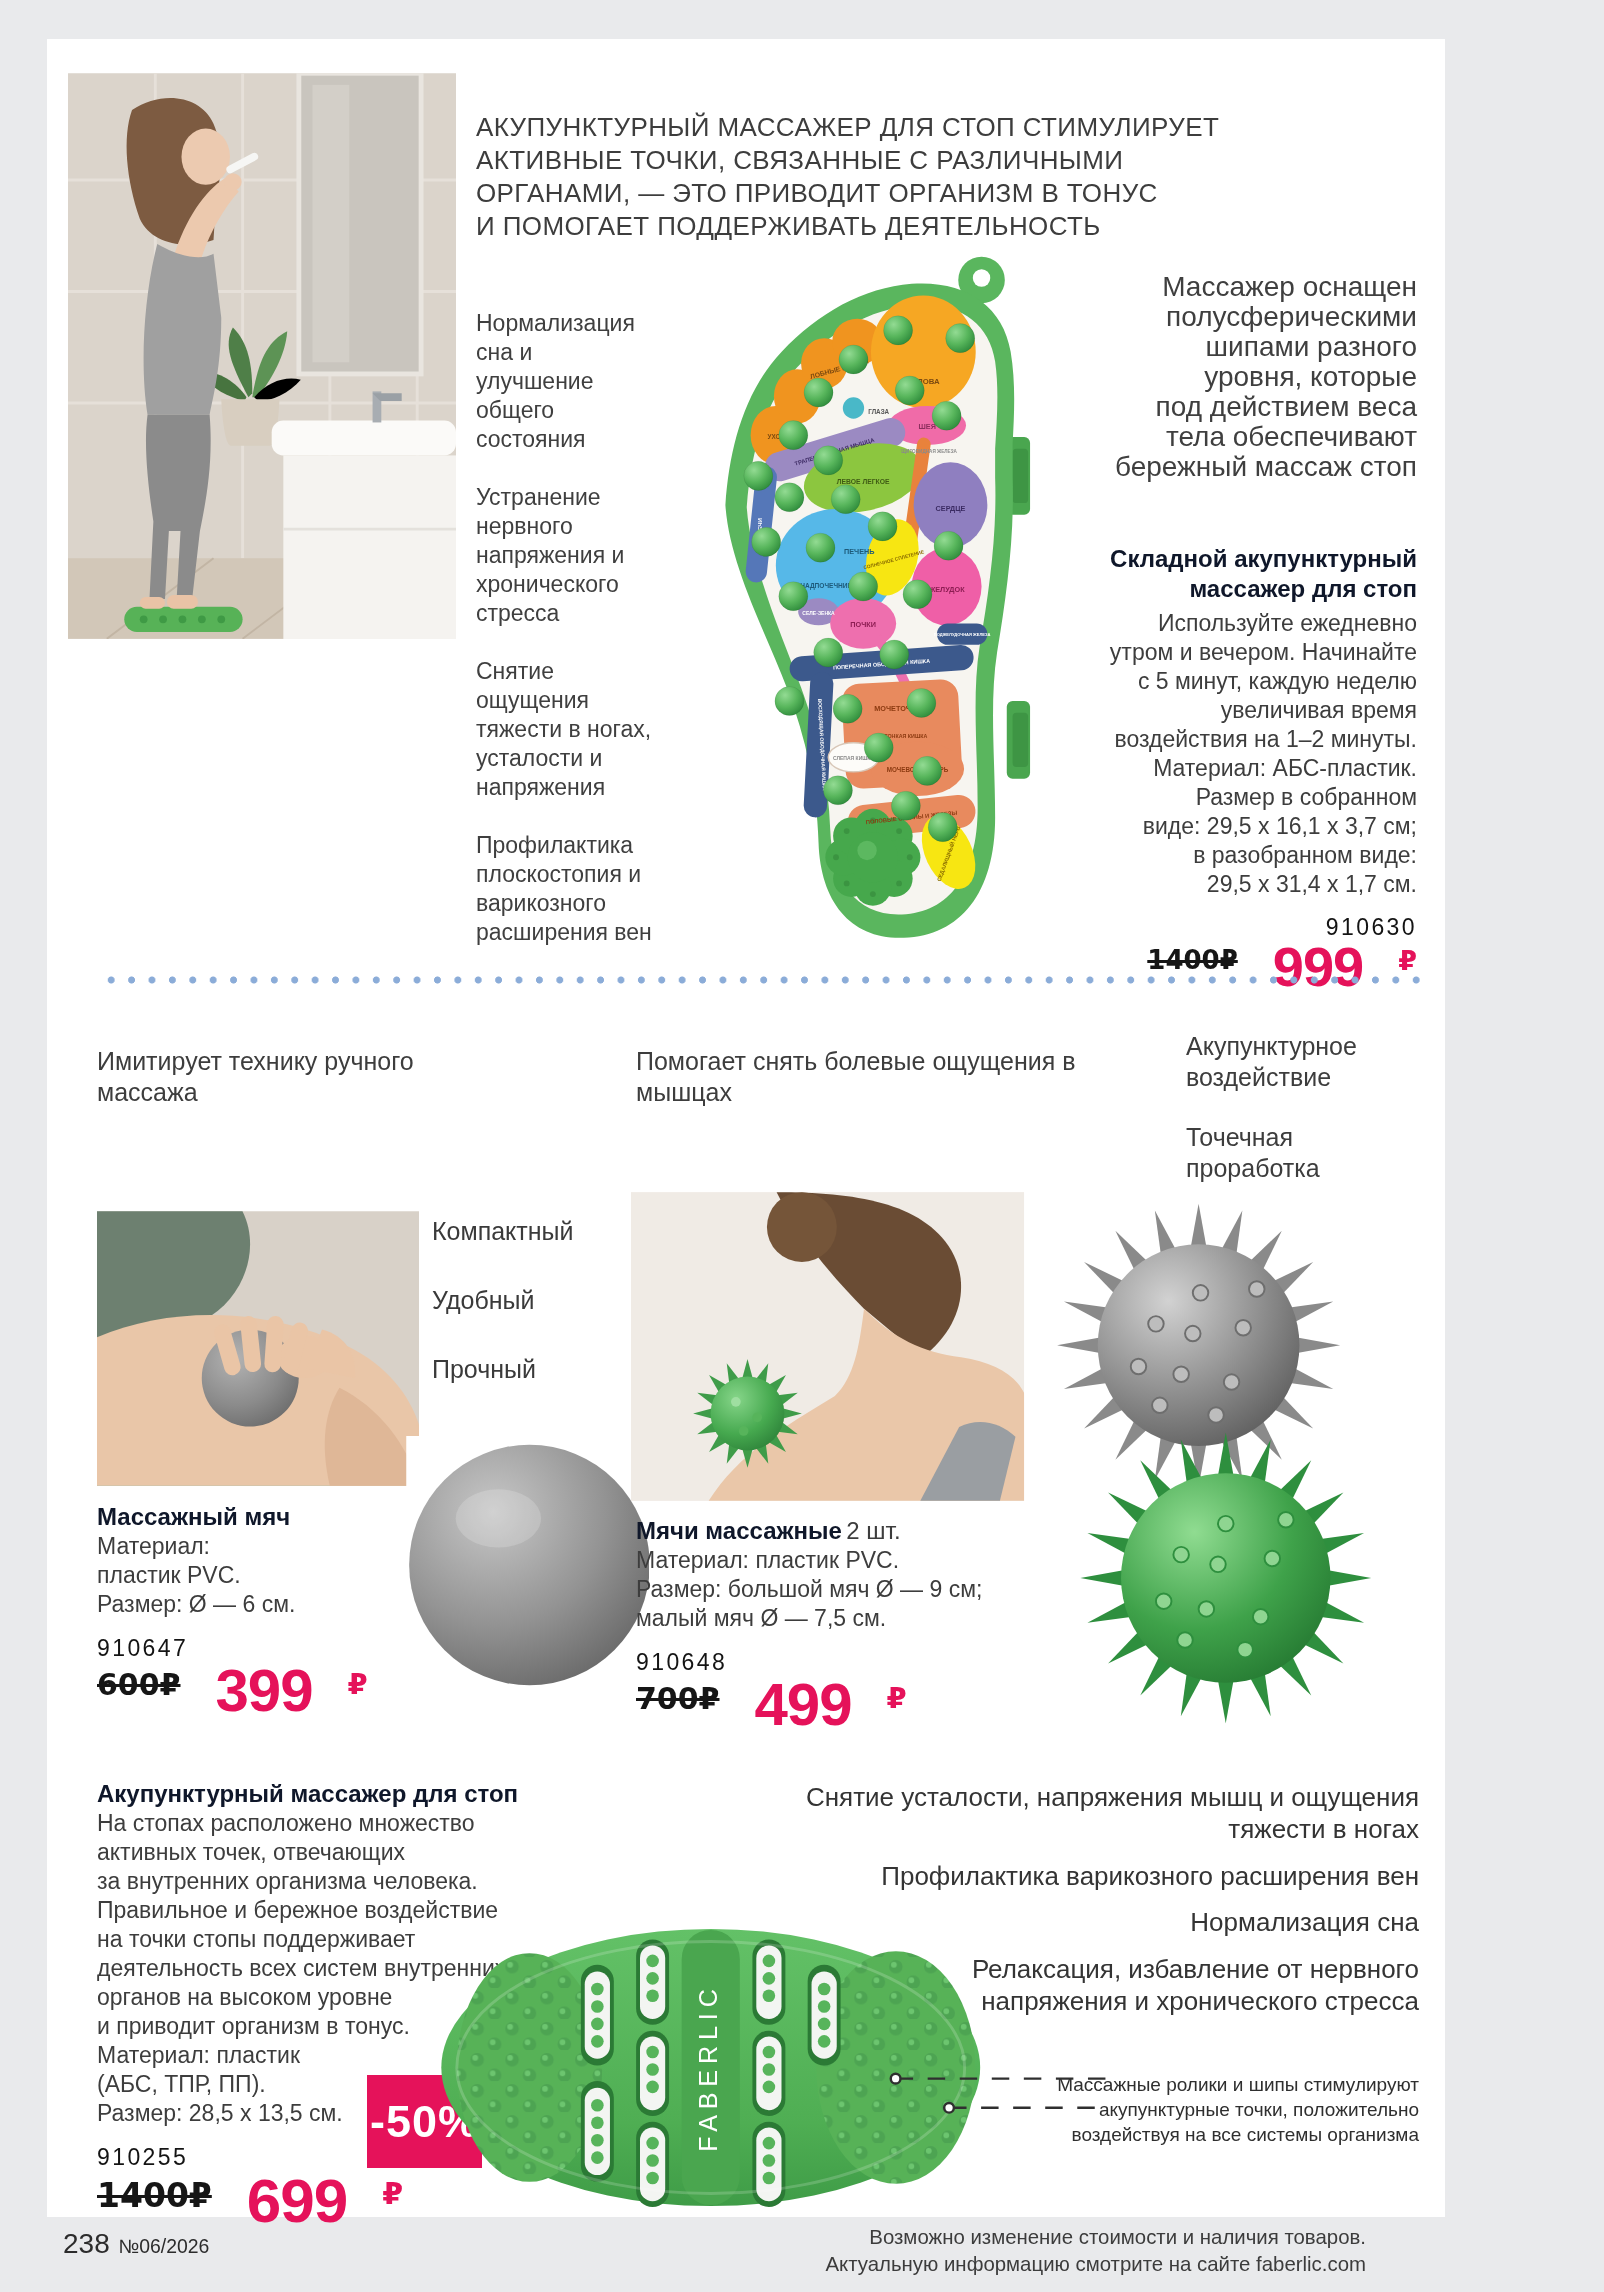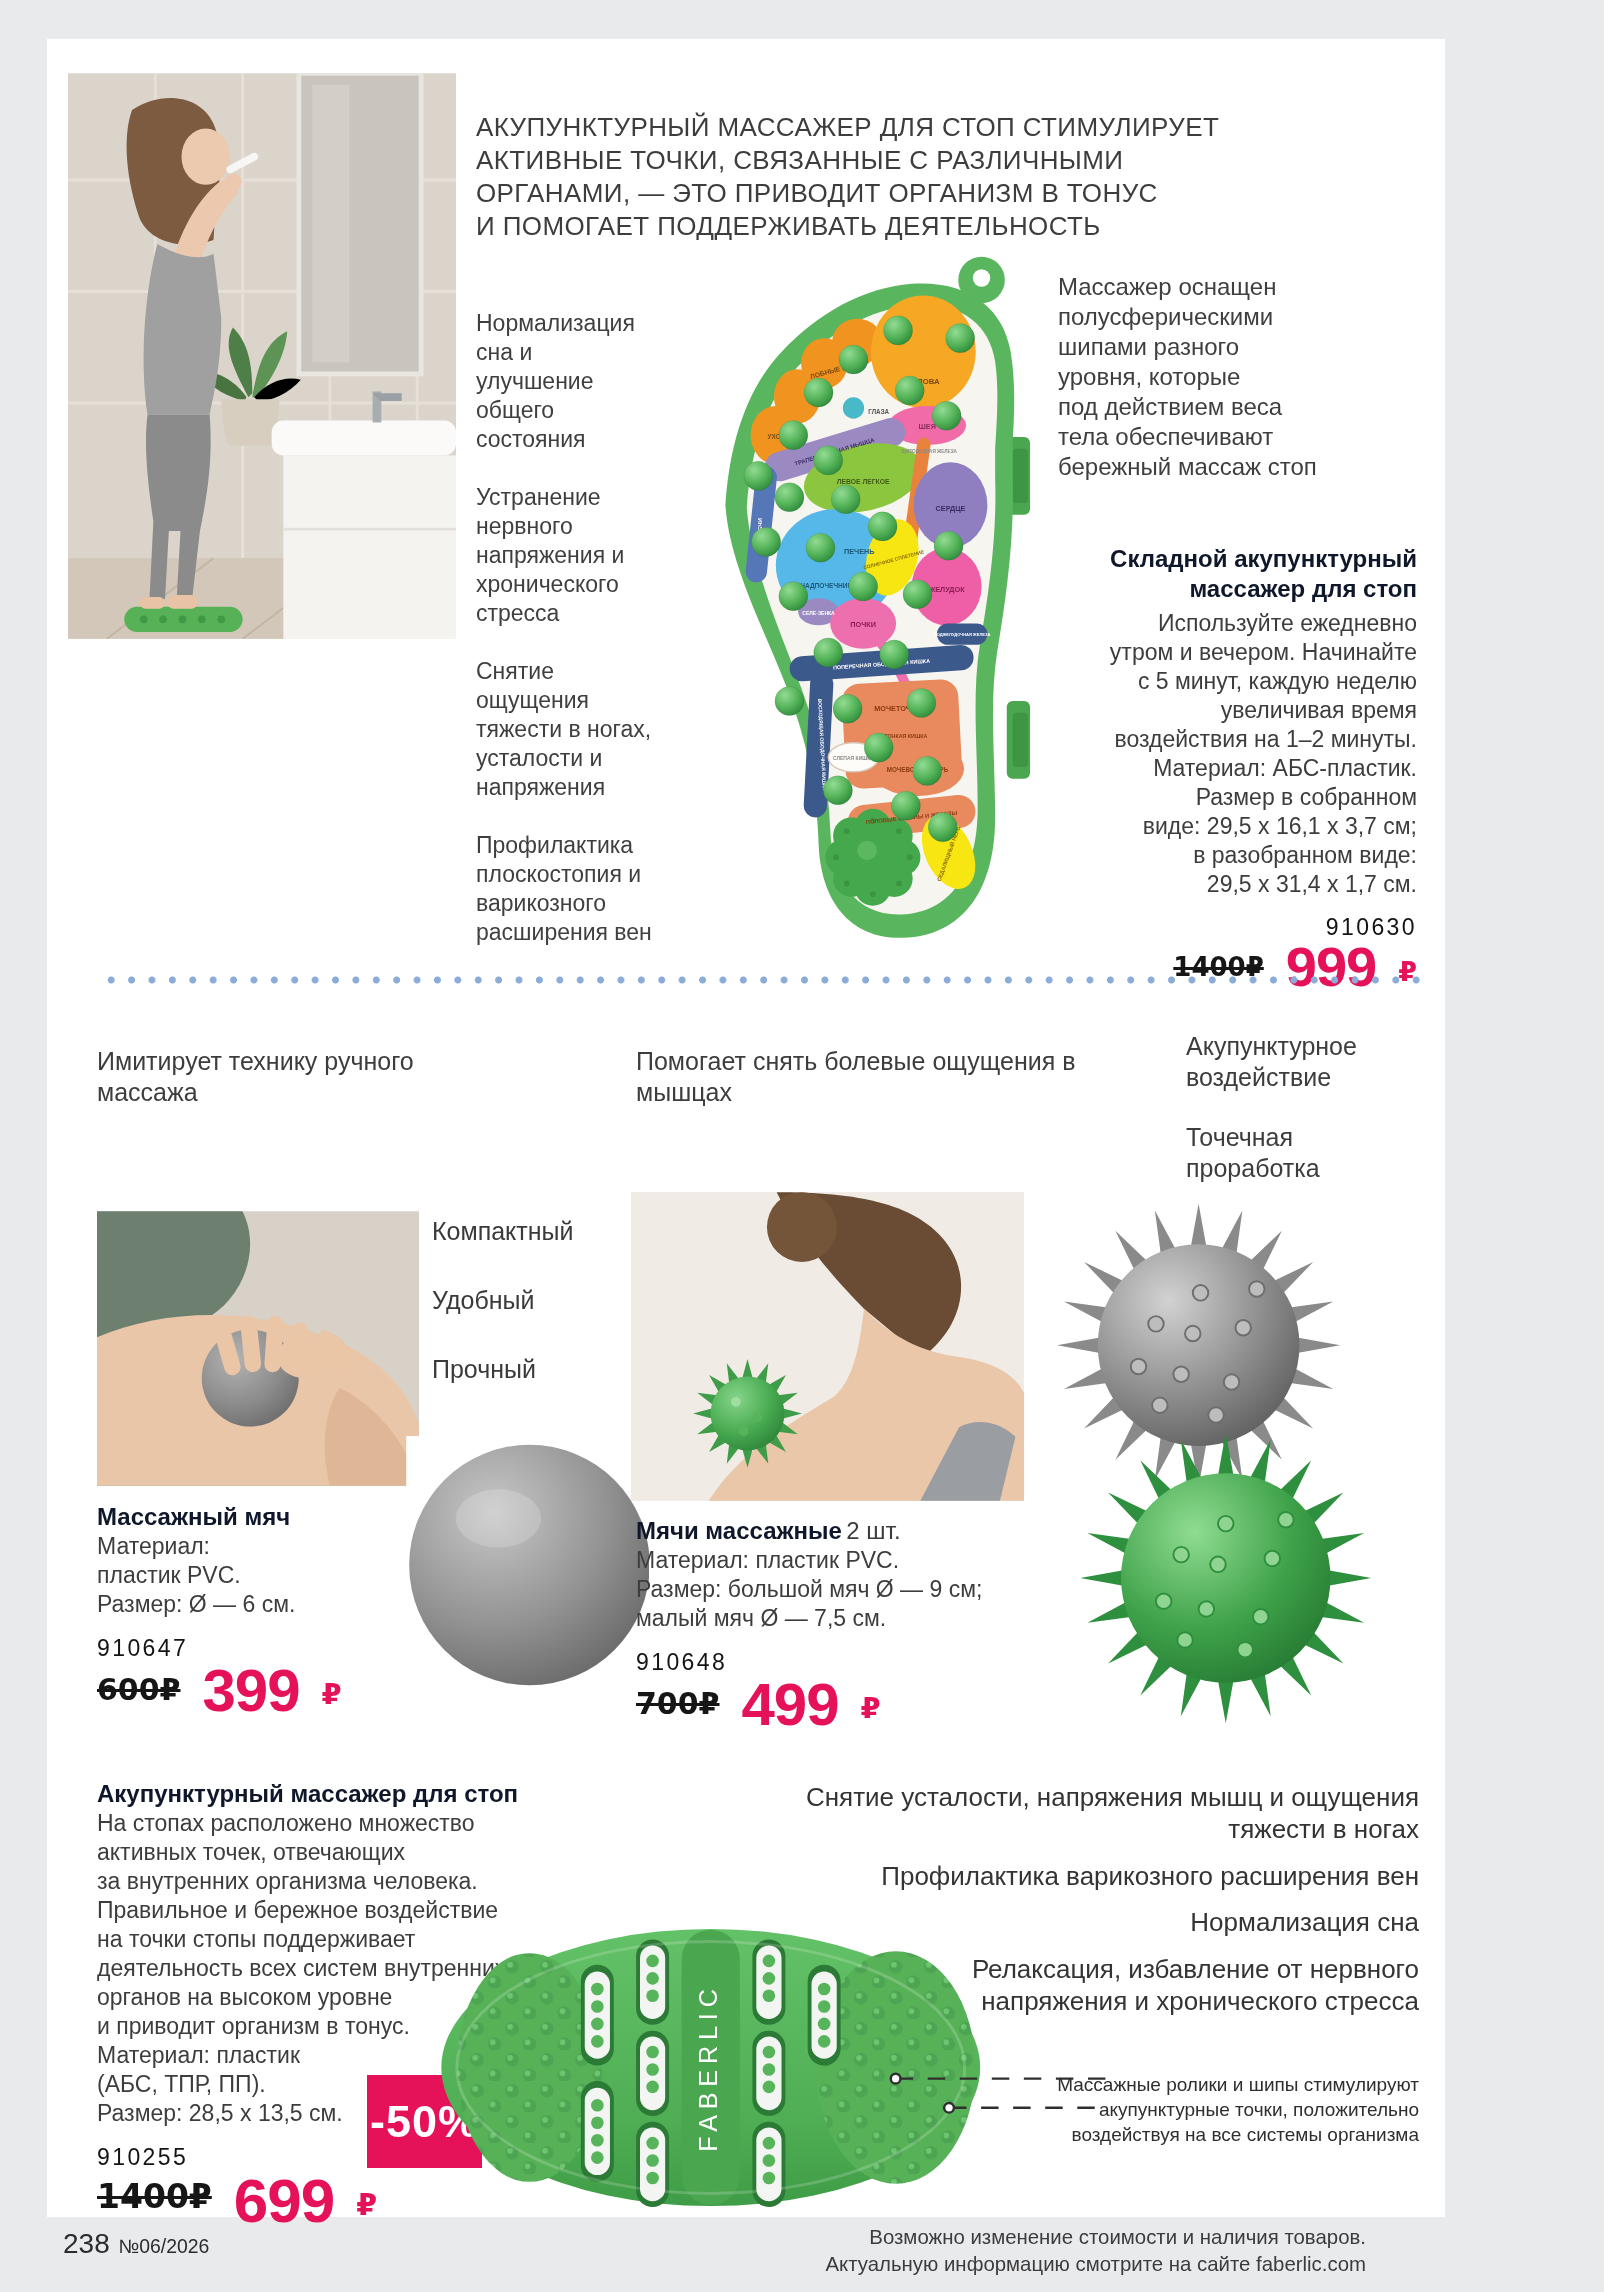--- a/index.html
+++ b/index.html
@@ -4,26 +4,26 @@
 <style>
   * { margin:0; padding:0; box-sizing:border-box; }
   html,body { width:1605px; height:2292px; background:#e9eaec; font-family:"Liberation Sans", sans-serif; color:#3a3a3a; }
   .abs { position:absolute; }
   #page { position:relative; width:1605px; height:2292px; overflow:hidden; }
   #card { position:absolute; left:47px; top:39px; width:1398px; height:2178px; background:#ffffff; }
 
   
   .headline { font-size:26px; line-height:33px; letter-spacing:0.4px; color:#3d3d3d; }
   .benefit  { font-size:23px; line-height:29px; color:#3f3f3f; width:177px; margin-bottom:29px; }
-  .rnote    { font-size:24px; line-height:30px; color:#3f3f3f; }
+  .rnote    { font-size:28px; line-height:30px; color:#3f3f3f; text-align:right; }
   .ptitle   { font-size:24px; line-height:30px; font-weight:bold; color:#0f172a; }
   .dline    { font-size:23px; line-height:29px; color:#3d3d3d; }
   .code     { font-size:23px; letter-spacing:2.4px; color:#141414; margin-top:15.5px; }
   .rub      { font-family:"DejaVu Sans","Liberation Sans",sans-serif; }
-  .price-row{ display:flex; align-items:flex-end; gap:22px; }
+  .price-row{ display:flex; gap:35px; }
   .price-row.right { justify-content:flex-end; }
   .old      { font-weight:bold; color:#161616; text-decoration:line-through; text-decoration-thickness:2.9px; }
   .new      { font-weight:800; color:var(--accent); letter-spacing:-1px; line-height:.8; }
   .cur      { font-weight:800; color:var(--accent); }
   .s1 .old  { font-size:26px; padding-bottom:7.8px; }
   .s1 .new  { font-size:56px; }
   .s1 .cur  { font-size:27px; padding-bottom:2.9px; }
   .s2 .old  { font-size:30px; padding-bottom:8.7px; }
   .s2 .new  { font-size:60px; }
   .s2 .cur  { font-size:29px; padding-bottom:3.9px; }

